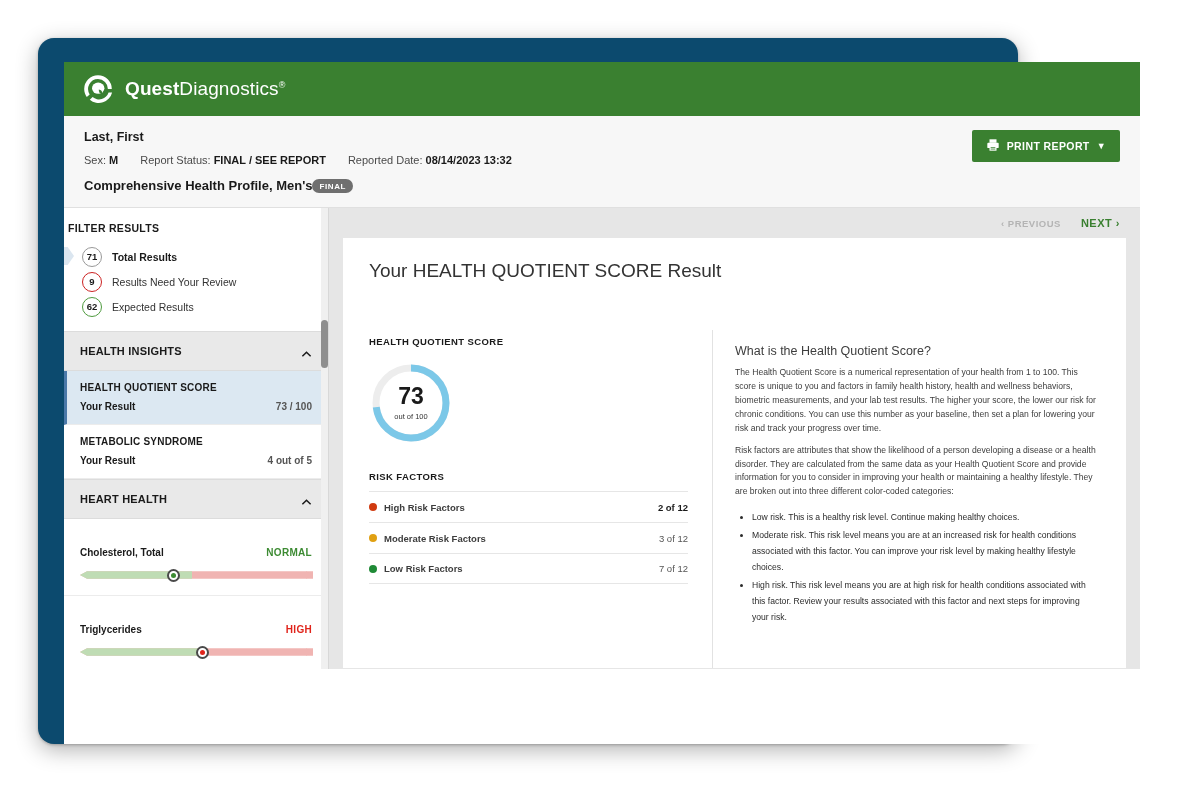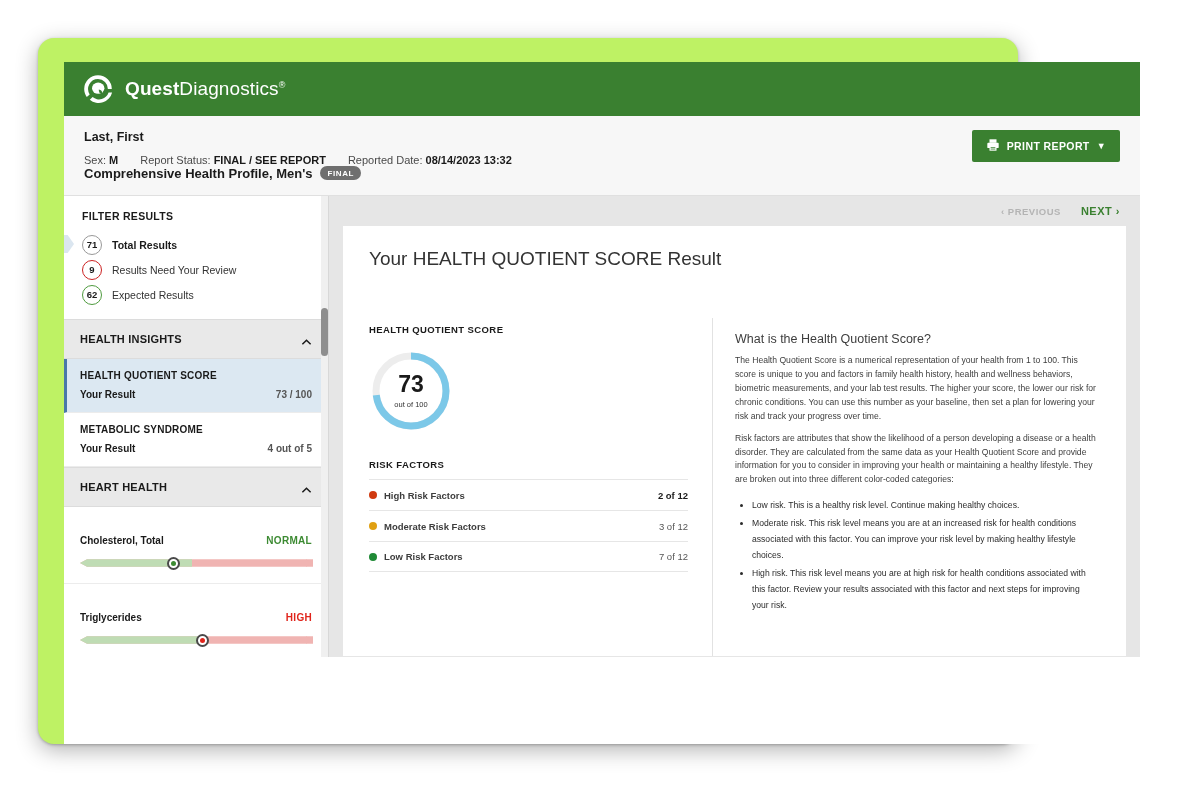--- a/index.html
+++ b/index.html
@@ -8,21 +8,21 @@
     background: #ffffff;
     font-family: "Liberation Sans", sans-serif;
     overflow: hidden;
   }
 
   
   #tablet-frame {
     position: absolute;
     left: 38px; top: 38px;
     width: 980px; height: 706px;
-    background: #bef264;
+    background: #0c4a6e;
     border-radius: 16px;
     box-shadow: 0 6px 22px rgba(0,0,0,0.30), 0 1px 3px rgba(0,0,0,0.25);
   }
   #device-screen {
     position: absolute;
     left: 26px; top: 24px;
     width: 1076px; height: 682px;
     background: #ffffff;
     overflow: hidden;
   }
@@ -36,21 +36,21 @@
   .brand-text { margin-left: 11px; font-size: 19px; color: #fff; letter-spacing: .1px; white-space: nowrap; }
   .brand-text .b1 { font-weight: 700; }
   .brand-text .b2 { font-weight: 400; }
   .brand-text .reg { font-size: 9px; vertical-align: super; }
 
   
   .patient-hdr { background: #f7f7f7; padding: 14px 20px 14px 20px; position: relative; }
   .pt-name { font-size: 12.5px; font-weight: 700; color: #1a1a1a; }
   .pt-meta { margin-top: 10px; font-size: 11px; color: #4a4a4a; display: flex; gap: 22px; }
   .pt-meta b { color: #1a1a1a; font-weight: 700; }
-  .pt-title-row { display: flex; align-items: flex-start; gap: 8px; }
+  .pt-title-row { margin-top: 12px; display: flex; align-items: flex-end; }
   .pt-title { font-size: 13px; font-weight: 700; color: #1a1a1a; }
   .pill-final {
     background: #6f6f6f; color: #fff; font-size: 8px; font-weight: 700;
     letter-spacing: .6px; padding: 2.5px 7px; border-radius: 9px;
   }
   .print-btn {
     position: absolute; right: 20px; top: 14px;
     background: #3a8030; color: #fff; border: none;
     font-family: inherit; font-size: 10.5px; font-weight: 700; letter-spacing: .4px;
     padding: 8px 14px; border-radius: 2px; cursor: pointer;
@@ -62,21 +62,21 @@
   .body-split { display: flex; height: 462px; background: #e6e6e6; border-top: 1px solid #e0e0e0; }
 
   
   .sidebar {
     width: 265px; flex: 0 0 265px; background: #fff;
     border-right: 1px solid #d8d8d8; position: relative; overflow: hidden;
   }
   .sb-scroll-track { position: absolute; right: 0; top: 0; width: 7px; height: 100%; background: #f0f0f0; }
   .sb-scroll-thumb { position: absolute; right: 0; top: 112px; width: 7px; height: 48px; background: #8e8e8e; border-radius: 4px; }
 
-  .sb-sec-head { padding: 14px 18px 10px 18px; font-size: 10.5px; font-weight: 700; color: #1a1a1a; letter-spacing: .3px; }
+  .sb-sec-head { padding: 14px 18px 10px 4px; font-size: 10.5px; font-weight: 700; color: #1a1a1a; letter-spacing: .3px; }
   .filter-list { padding: 0 18px 12px 18px; }
   .filter-row { display: flex; align-items: center; gap: 10px; height: 25px; position: relative; cursor: pointer; }
   .fchip {
     width: 20px; height: 20px; flex: 0 0 20px; border-radius: 50%;
     border: 1.3px solid #999; display: flex; align-items: center; justify-content: center;
     font-size: 9.5px; font-weight: 700; color: #1a1a1a; background: #fff;
   }
   .fchip.red { border-color: #cc2222; }
   .fchip.green { border-color: #4f9b3f; }
   .flabel { font-size: 10.5px; color: #333; }

